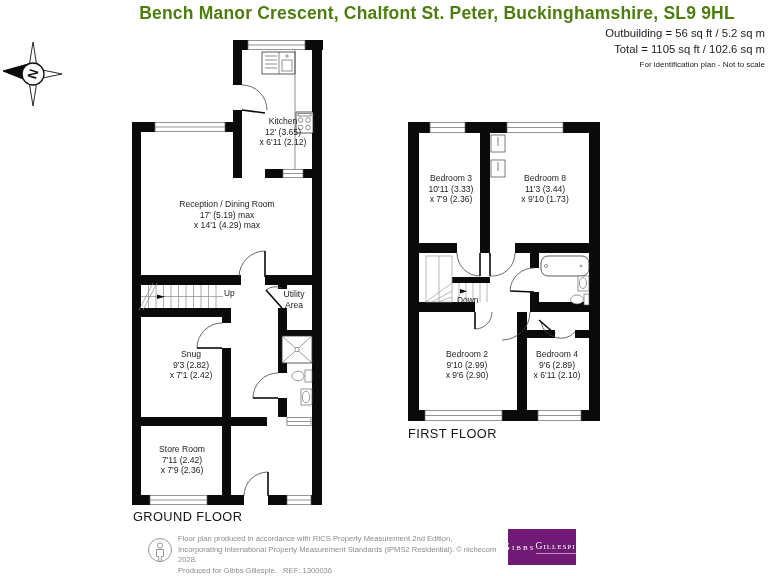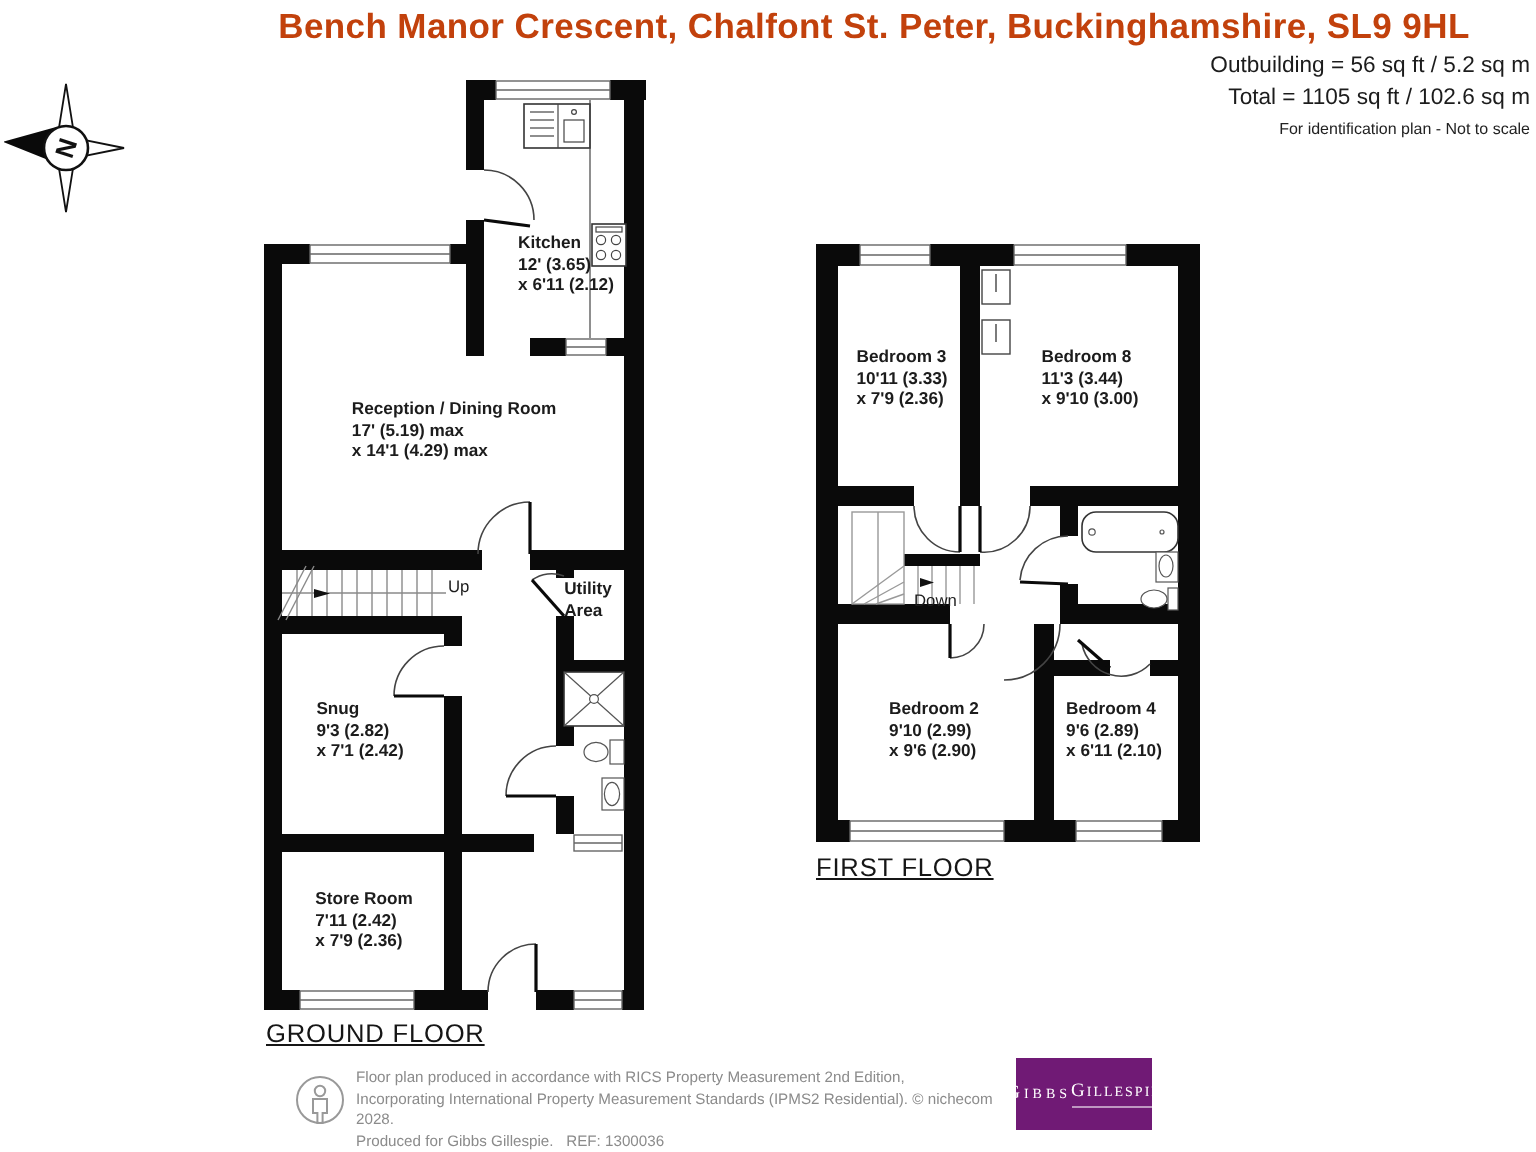--- a/index.html
+++ b/index.html
@@ -1,28 +1,28 @@
 <!DOCTYPE html>
 <html><head>
 <meta charset="utf-8">
 <style>
   html,body{margin:0;padding:0;background:#fff;}
   #page{position:relative;width:768px;height:576px;background:#fff;overflow:hidden;
         font-family:"Liberation Sans",sans-serif;}
   .title{position:absolute;left:106px;right:0;top:3px;text-align:center;
-         font-size:17.5px;font-weight:700;color:#c2410c;letter-spacing:.2px;white-space:nowrap;}
+         font-size:17.5px;font-weight:700;color:#4d7c0f;letter-spacing:.2px;white-space:nowrap;}
   .areas{position:absolute;right:3px;top:26px;text-align:right;color:#1c1c1c;
          font-size:11.3px;line-height:15.5px;}
   .areas .disclaimer{font-size:8px;color:#222;margin-top:3px;line-height:10px;}
   .plan{position:absolute;}
   .plan svg{display:block;}
-  .room-label{position:absolute;transform:translateX(-50%);
-              font-size:8.6px;line-height:10.6px;color:#1c1c1c;white-space:nowrap;font-weight:bold;}
+  .room-label{position:absolute;transform:translateX(-50%);text-align:center;
+              font-size:8.6px;line-height:10.6px;color:#1c1c1c;white-space:nowrap;}
   .tiny-label{position:absolute;font-size:8.4px;color:#1c1c1c;white-space:nowrap;}
-  .floor-name{position:absolute;font-size:12.8px;color:#161616;letter-spacing:.4px;white-space:nowrap;text-decoration:underline;}
+  .floor-name{position:absolute;font-size:12.8px;color:#161616;letter-spacing:.4px;white-space:nowrap;}
   .footer-text{position:absolute;left:178px;top:534px;width:330px;font-size:7.6px;
                line-height:10.6px;color:#8b8b8b;}
   .logo{position:absolute;left:508px;top:529px;width:68px;height:36px;background:#701a75;
         display:flex;flex-direction:row;align-items:center;justify-content:center;
         font-family:"Liberation Serif",serif;color:#fff;}
   .logo .l1{font-variant:small-caps;font-size:9.5px;letter-spacing:2px;line-height:10px;}
   .logo .l2{font-variant:small-caps;font-size:9.5px;letter-spacing:1px;line-height:11px;
             border-bottom:.5px solid rgba(255,255,255,.55);padding-bottom:1px;}
   .compass{position:absolute;left:2px;top:40px;}
   .person-badge{position:absolute;left:147px;top:536px;}
@@ -185,21 +185,21 @@
     <div class="room-label" style="left:156px;top:80px;">
       <div>Kitchen</div>
       <div>12' (3.65)</div>
       <div>x 6'11 (2.12)</div>
     </div>
     <div class="room-label" style="left:100px;top:163px;">
       <div>Reception / Dining Room</div>
       <div>17' (5.19) max</div>
       <div>x 14'1 (4.29) max</div>
     </div>
-    <div class="room-label" style="left:53px;top:313px;">
+    <div class="room-label" style="left:64px;top:313px;">
       <div>Snug</div>
       <div>9'3 (2.82)</div>
       <div>x 7'1 (2.42)</div>
     </div>
     <div class="room-label" style="left:167px;top:253px;">
       <div>Utility</div>
       <div>Area</div>
     </div>
     <div class="room-label" style="left:55px;top:408px;">
       <div>Store Room</div>
@@ -312,21 +312,21 @@
     </svg>
 
     <div class="room-label" style="left:46px;top:53px;">
       <div>Bedroom 3</div>
       <div>10'11 (3.33)</div>
       <div>x 7'9 (2.36)</div>
     </div>
     <div class="room-label" style="left:140px;top:53px;">
       <div>Bedroom 8</div>
       <div>11'3 (3.44)</div>
-      <div>x 9'10 (3.00)</div>
+      <div>x 9'10 (1.73)</div>
     </div>
     <div class="room-label" style="left:62px;top:229px;">
       <div>Bedroom 2</div>
       <div>9'10 (2.99)</div>
       <div>x 9'6 (2.90)</div>
     </div>
     <div class="room-label" style="left:152px;top:229px;">
       <div>Bedroom 4</div>
       <div>9'6 (2.89)</div>
       <div>x 6'11 (2.10)</div>

